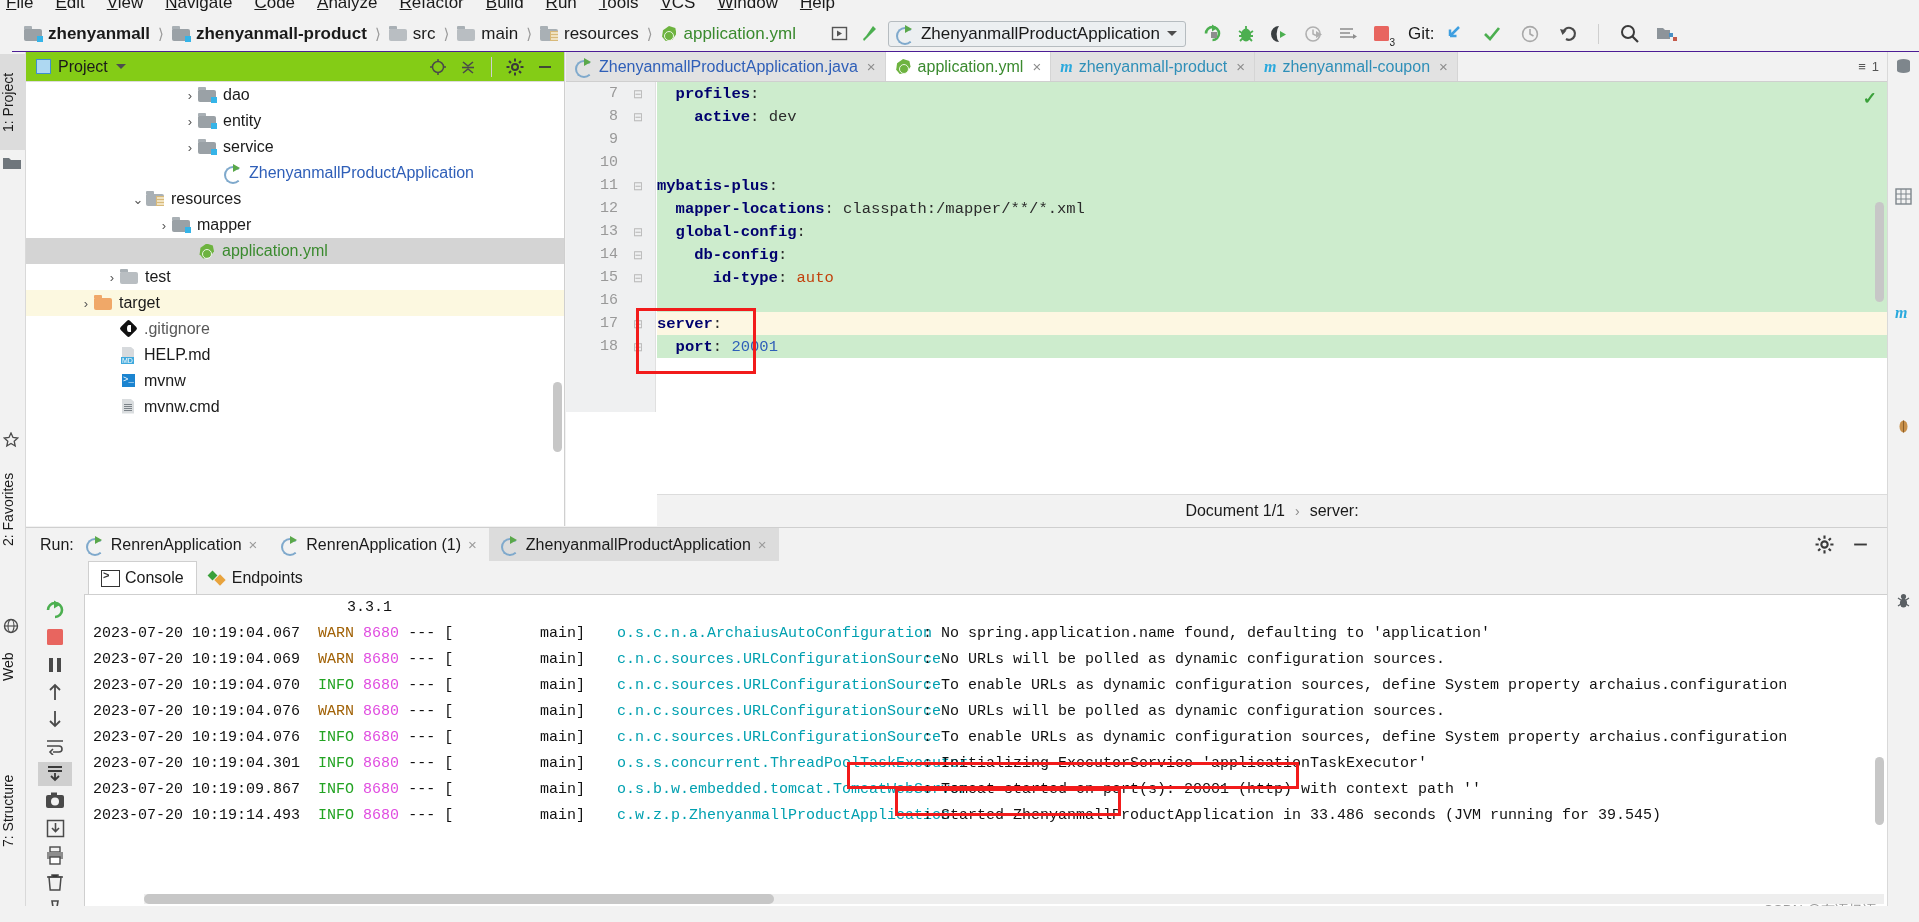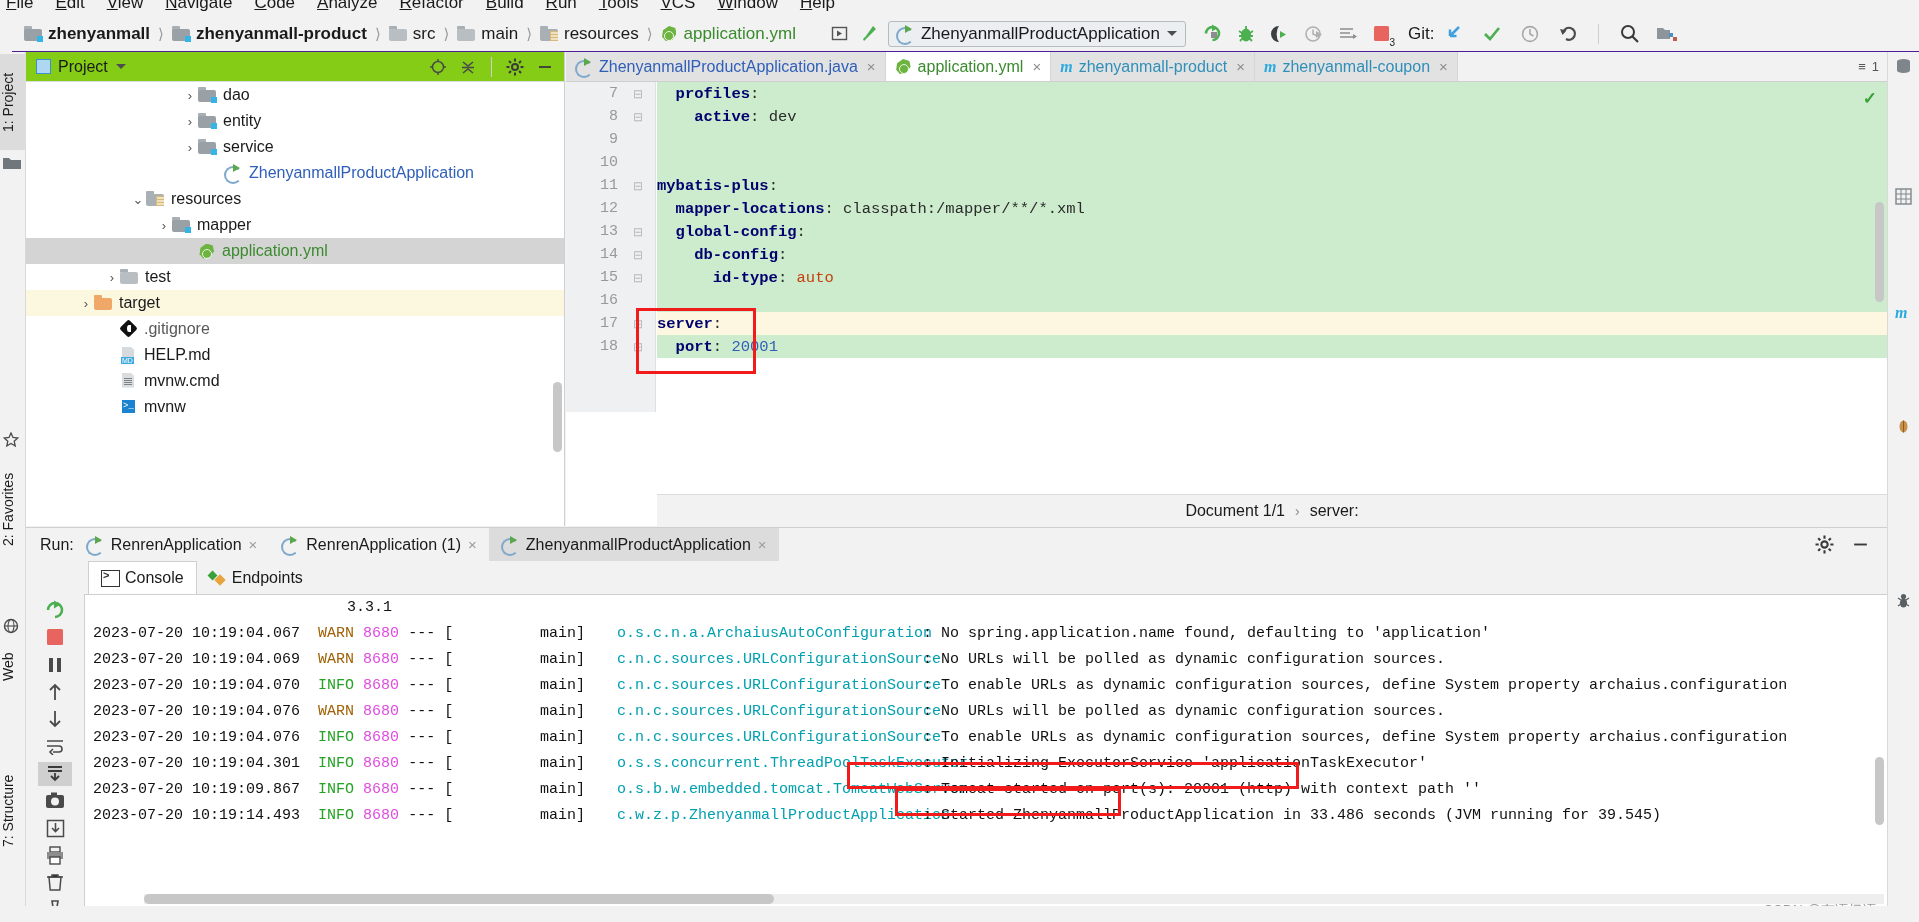--- a/index.html
+++ b/index.html
@@ -646,28 +646,28 @@
         </div>
         <div class="trow">
           <span style="display:inline-block;width:78px"></span>
           <span class="arrow blank">›</span>
           <span class="md-ic"></span>
           <span class="tname ">HELP.md</span>
         </div>
         <div class="trow">
           <span style="display:inline-block;width:78px"></span>
           <span class="arrow blank">›</span>
+          <span class="sh-ic"></span>
+          <span class="tname ">mvnw</span>
+        </div>
+        <div class="trow">
+          <span style="display:inline-block;width:78px"></span>
+          <span class="arrow blank">›</span>
           <span class="doc-ic"></span>
           <span class="tname ">mvnw.cmd</span>
-        </div>
-        <div class="trow">
-          <span style="display:inline-block;width:78px"></span>
-          <span class="arrow blank">›</span>
-          <span class="sh-ic"></span>
-          <span class="tname ">mvnw</span>
         </div>
       </div>
     <div class="scrollv" style="top:330px;height:70px;"></div>
   </div>
 
   <div class="editor">
     <div class="etabs" id="editor-tabs">
         <div class="etab">
           <span class="ico springboot"></span>
           <span class="tlabel blue">ZhenyanmallProductApplication.java</span>

